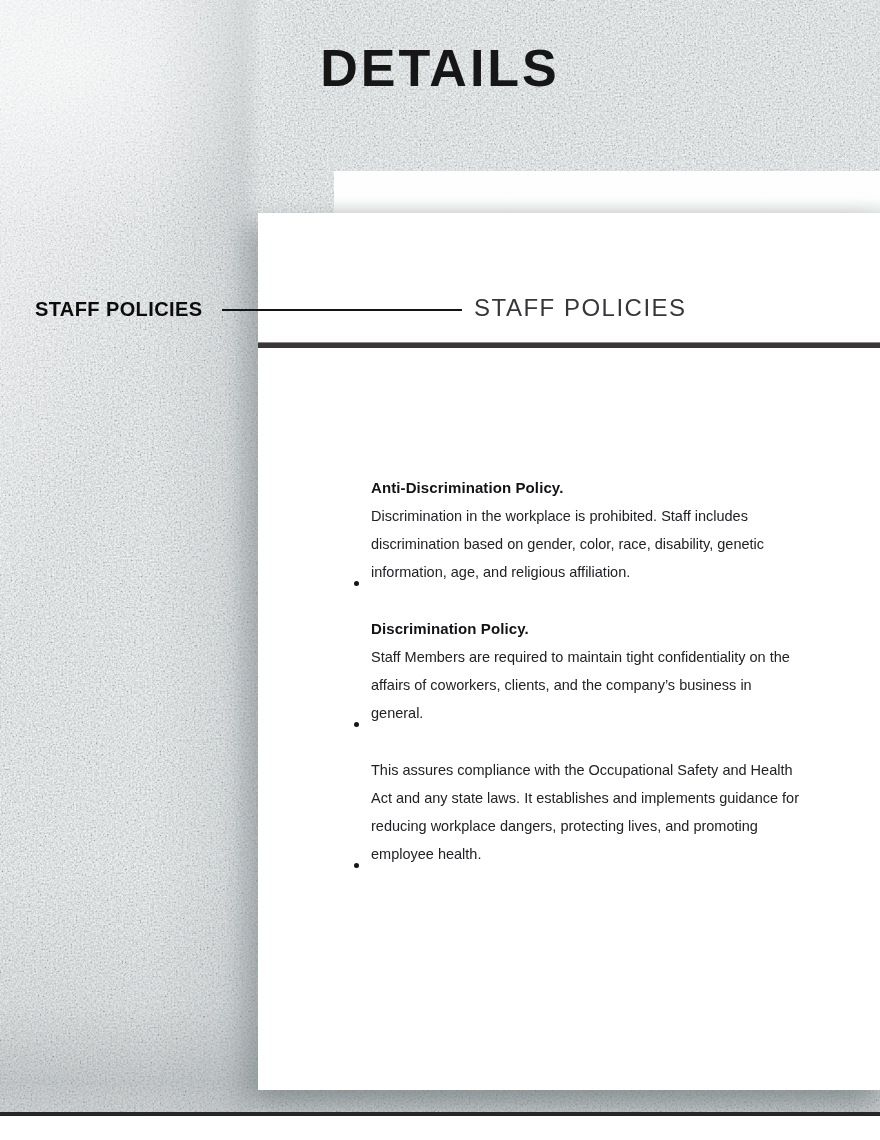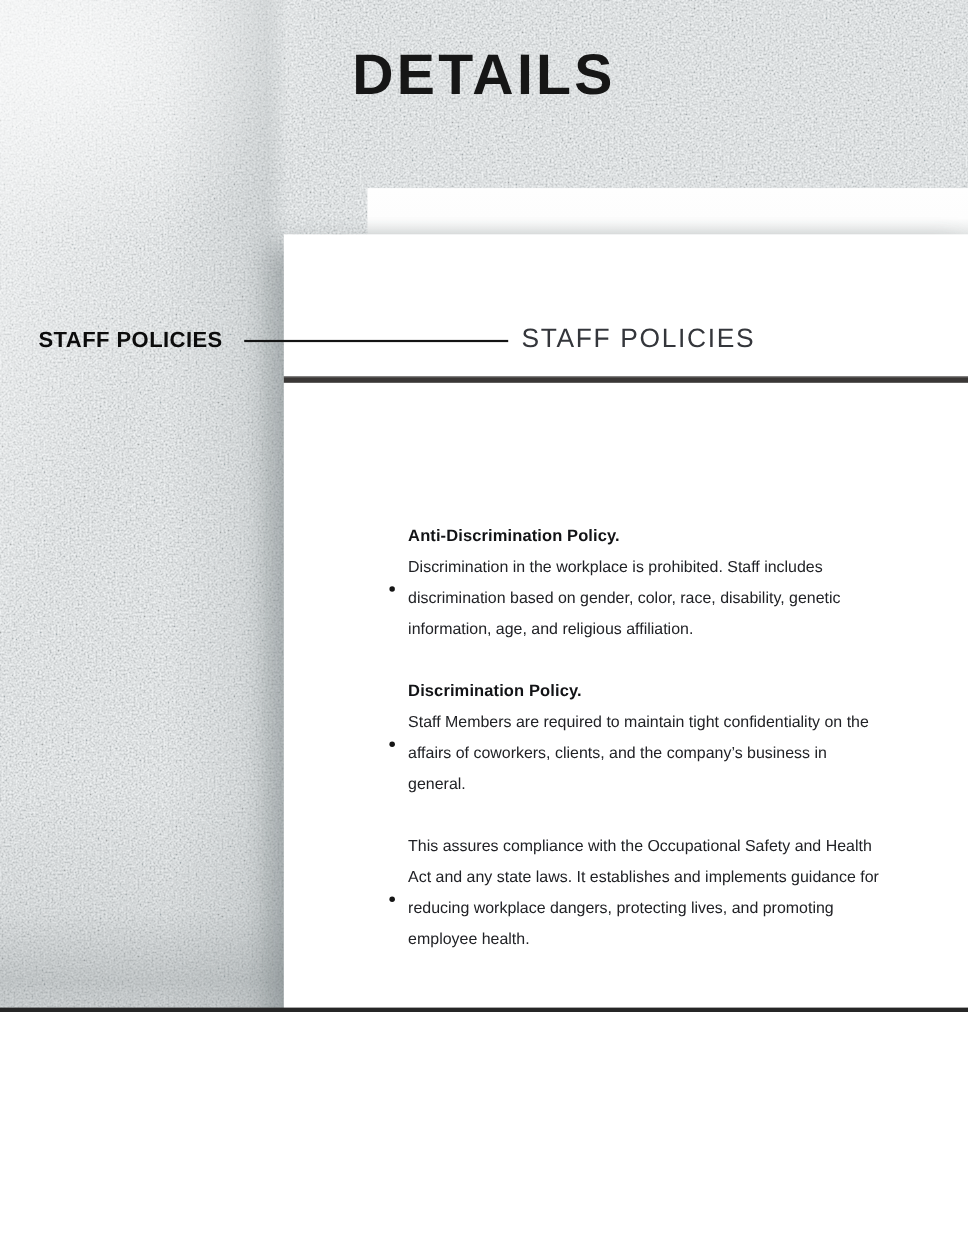--- a/index.html
+++ b/index.html
@@ -2,21 +2,21 @@
 <html><head>
 <meta charset="utf-8">
 <style>
   * { margin: 0; padding: 0; box-sizing: border-box; }
   html, body { width: 880px; height: 1140px; }
   body { font-family: "Liberation Sans", sans-serif; }
 
   .stage {
     position: relative;
     width: 880px;
-    height: 920px;
+    height: 1116px;
     overflow: hidden;
     background: #15803d;
   }
 
   .texture-svg {
     position: absolute;
     inset: 0;
     z-index: 0;
     display: block;
   }
@@ -90,21 +90,21 @@
   .policy-list {
     position: absolute;
     left: 96px;
     top: 261px;
     width: 448px;
     list-style: none;
   }
 
   .policy-item {
     display: flex;
-    align-items: center;
+    align-items: flex-end;
     gap: 12px;
     margin-bottom: 29px;
   }
 
   .bullet-dot {
     flex: 0 0 auto;
     width: 5px;
     height: 5px;
     margin-top: 11px;
     border-radius: 50%;

